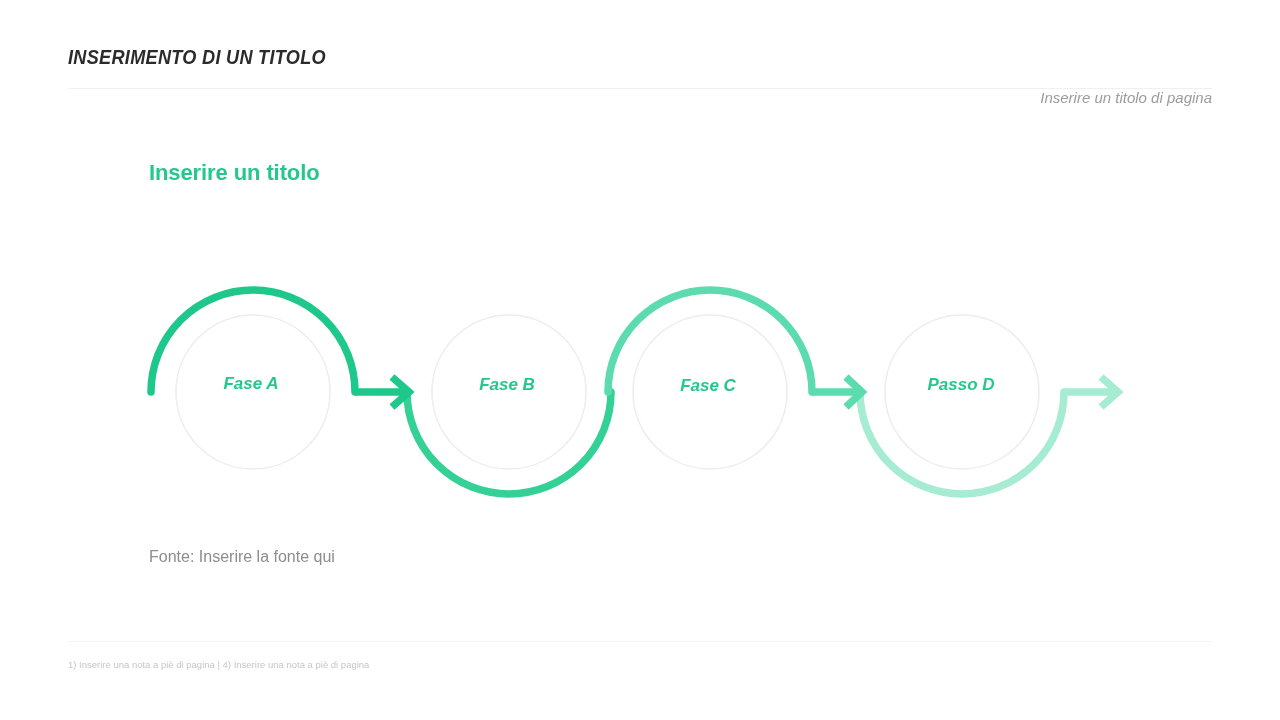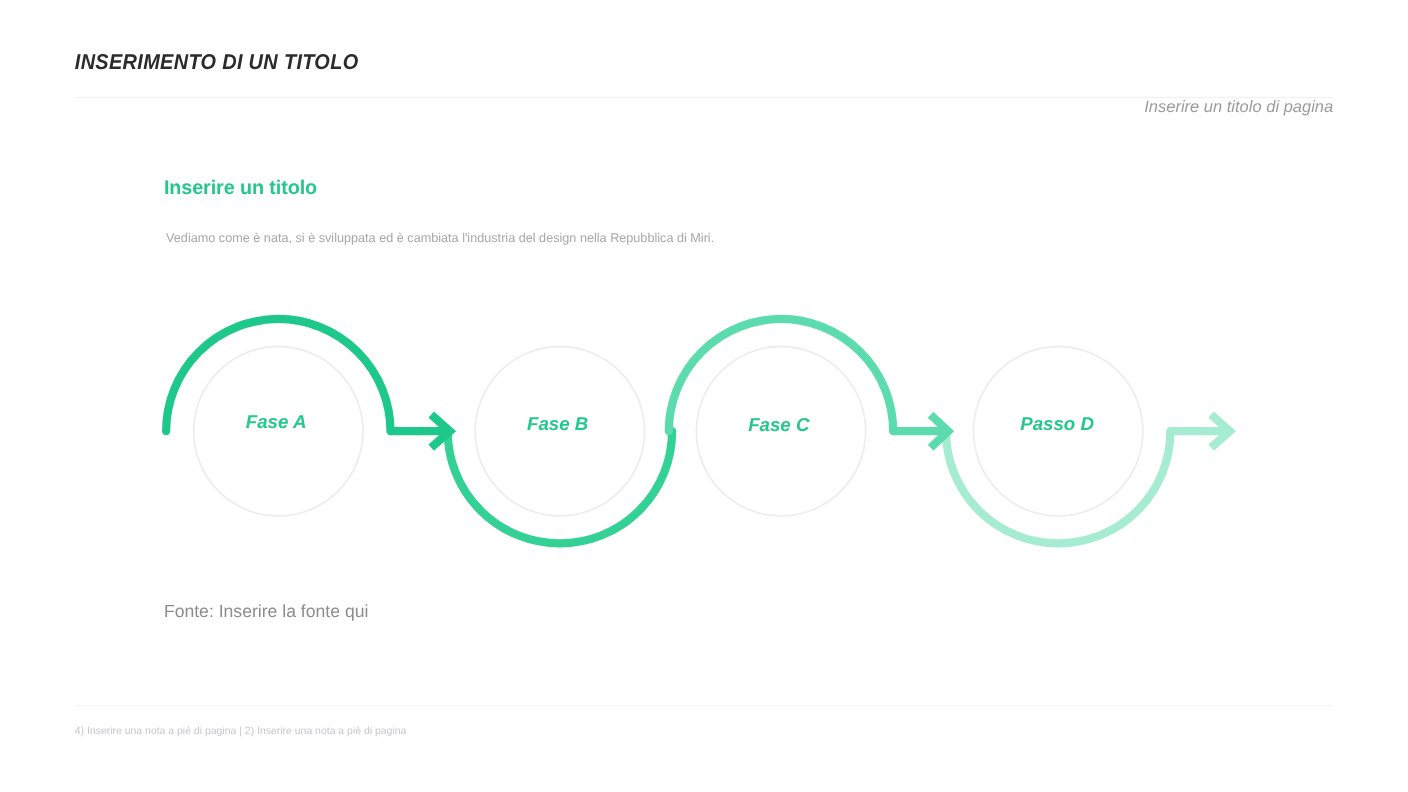--- a/index.html
+++ b/index.html
@@ -54,21 +54,21 @@
     width: 1144px;
     height: 1px;
     background: #f0f0f2;
   }
 
   
   #section-title {
     position: absolute;
     left: 149px;
     top: 160px;
-    font-size: 18px;
+    font-size: 22px;
     font-weight: bold;
     color: #25c78c;
     letter-spacing: -0.1px;
     white-space: nowrap;
     text-align: right;
   }
   #section-desc {
     position: absolute;
     left: 151px;
     top: 206px;
@@ -133,21 +133,20 @@
 
 <div id="page-header">
   <div id="header-title">INSERIMENTO DI UN TITOLO</div>
   <div id="header-subtitle">Inserire un titolo di pagina</div>
 </div>
 <div id="header-rule"></div>
 
 <div id="section-title">Inserire un titolo</div>
 
 <div id="section-desc">
-  <span class="desc-line">Vediamo come è nata, si è sviluppata ed è cambiata l'industria del design nella Repubblica di Miri.</span>
 </div>
 
 <div id="process-diagram">
   <svg width="1010" height="245" viewBox="0 0 1010 245" xmlns="http://www.w3.org/2000/svg">
 
     <g>
       <circle class="stage-circle" cx="123" cy="117" r="77" fill="none" stroke="#ededed" stroke-width="1.6"></circle>
       <circle class="stage-circle" cx="379" cy="117" r="77" fill="none" stroke="#ededed" stroke-width="1.6"></circle>
       <circle class="stage-circle" cx="580" cy="117" r="77" fill="none" stroke="#ededed" stroke-width="1.6"></circle>
       <circle class="stage-circle" cx="832" cy="117" r="77" fill="none" stroke="#ededed" stroke-width="1.6"></circle>
@@ -179,13 +178,13 @@
     <text class="stage-label" x="121" y="110" fill="#24c78c">Fase A</text>
     <text class="stage-label" x="377" y="111" fill="#24c78c">Fase B</text>
     <text class="stage-label" x="578" y="112" fill="#24c78c">Fase C</text>
     <text class="stage-label" x="831" y="111" fill="#24c78c">Passo D</text>
   </svg>
 </div>
 
 <div id="source-note">Fonte: Inserire la fonte qui</div>
 
 <div id="footer-rule"></div>
-<div id="footnote">4) Inserire una nota a piè di pagina | 2) Inserire una nota a piè di pagina</div>
+<div id="footnote">1) Inserire una nota a piè di pagina | 4) Inserire una nota a piè di pagina</div>
 
 </body></html>

